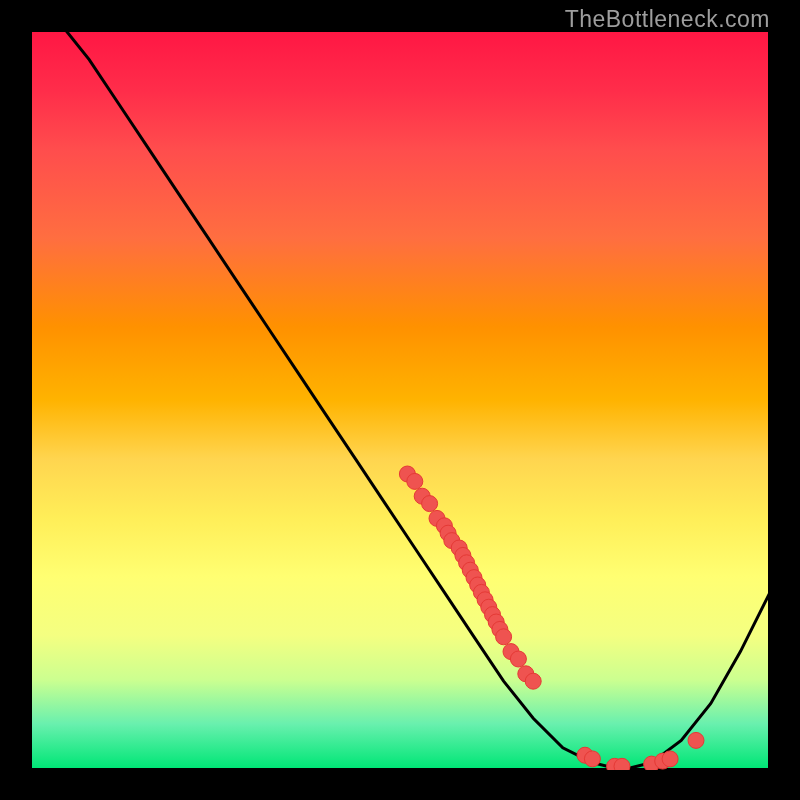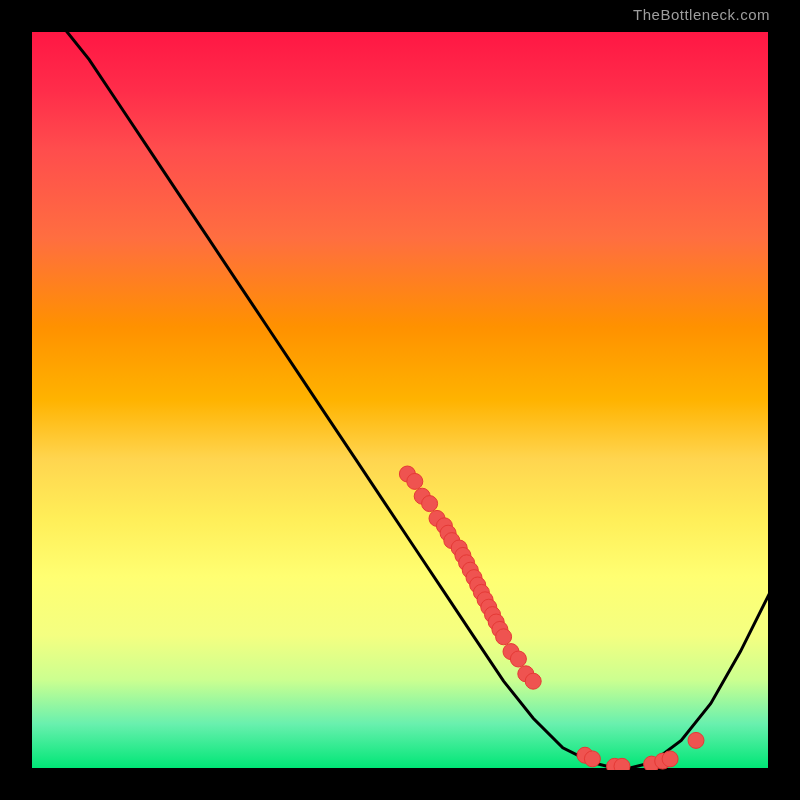--- a/index.html
+++ b/index.html
@@ -38,21 +38,21 @@
     );
     border: 2px solid #000;
     box-sizing: border-box;
   }
   .watermark {
     position: absolute;
     top: 6px;
     right: 30px;
     color: #9e9e9e;
     font-family: Arial, Helvetica, sans-serif;
-    font-size: 15px;
+    font-size: 23px;
     font-weight: 500;
     letter-spacing: 0.5px;
   }
   svg.overlay {
     position: absolute;
     left: 30px;
     top: 30px;
     width: 740px;
     height: 740px;
     pointer-events: none;

